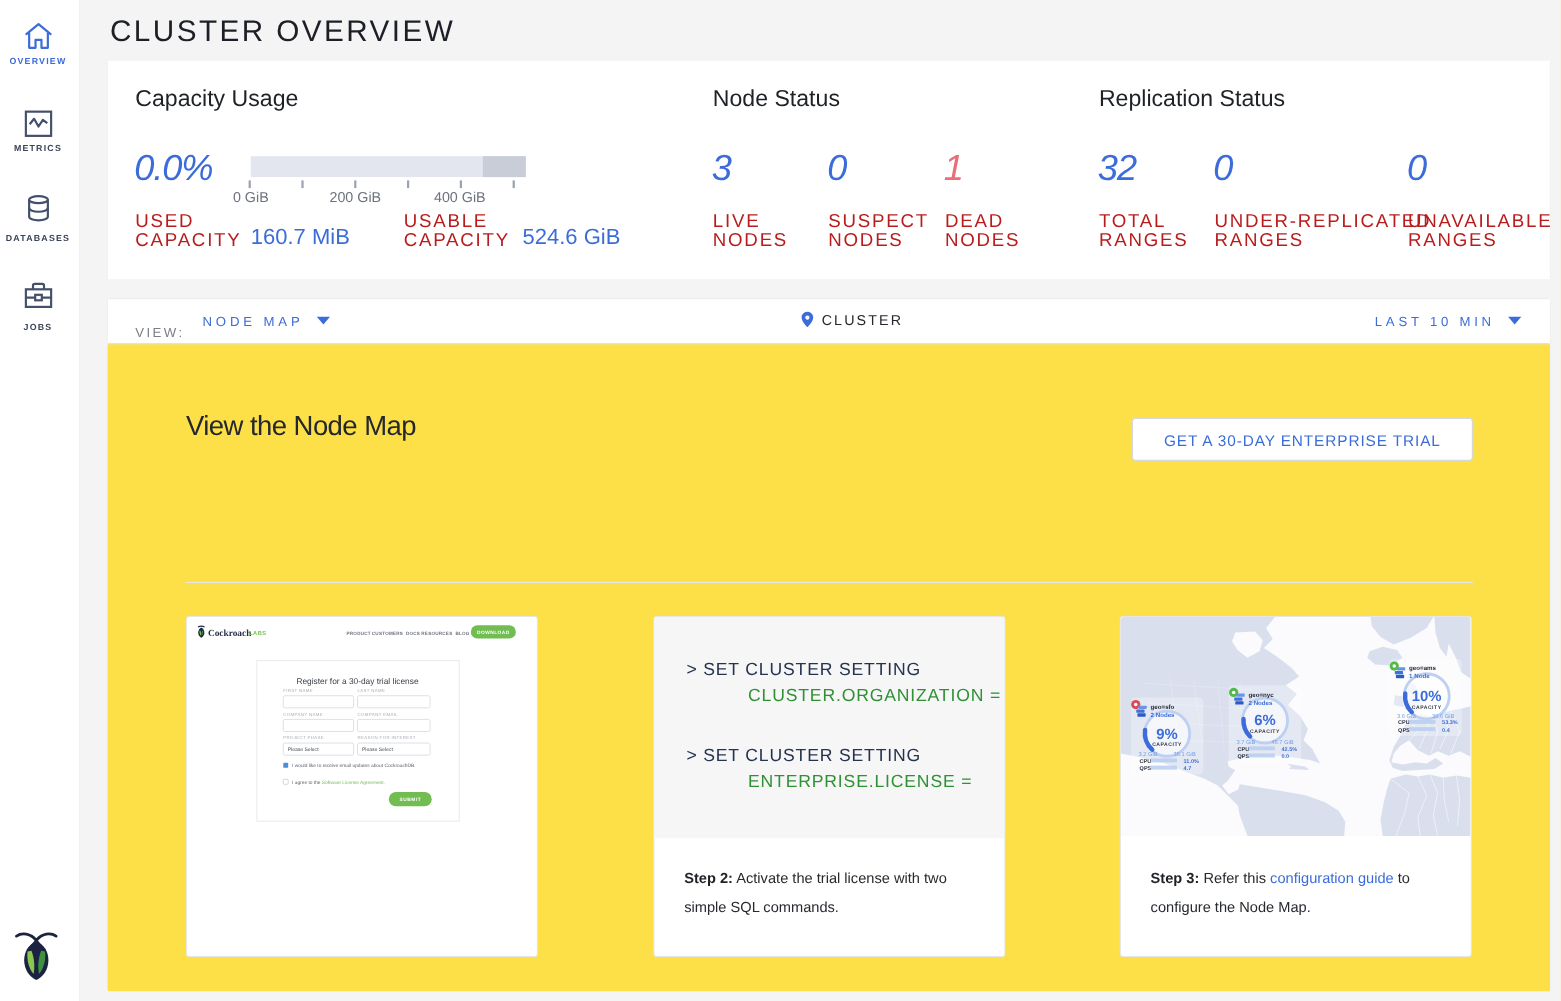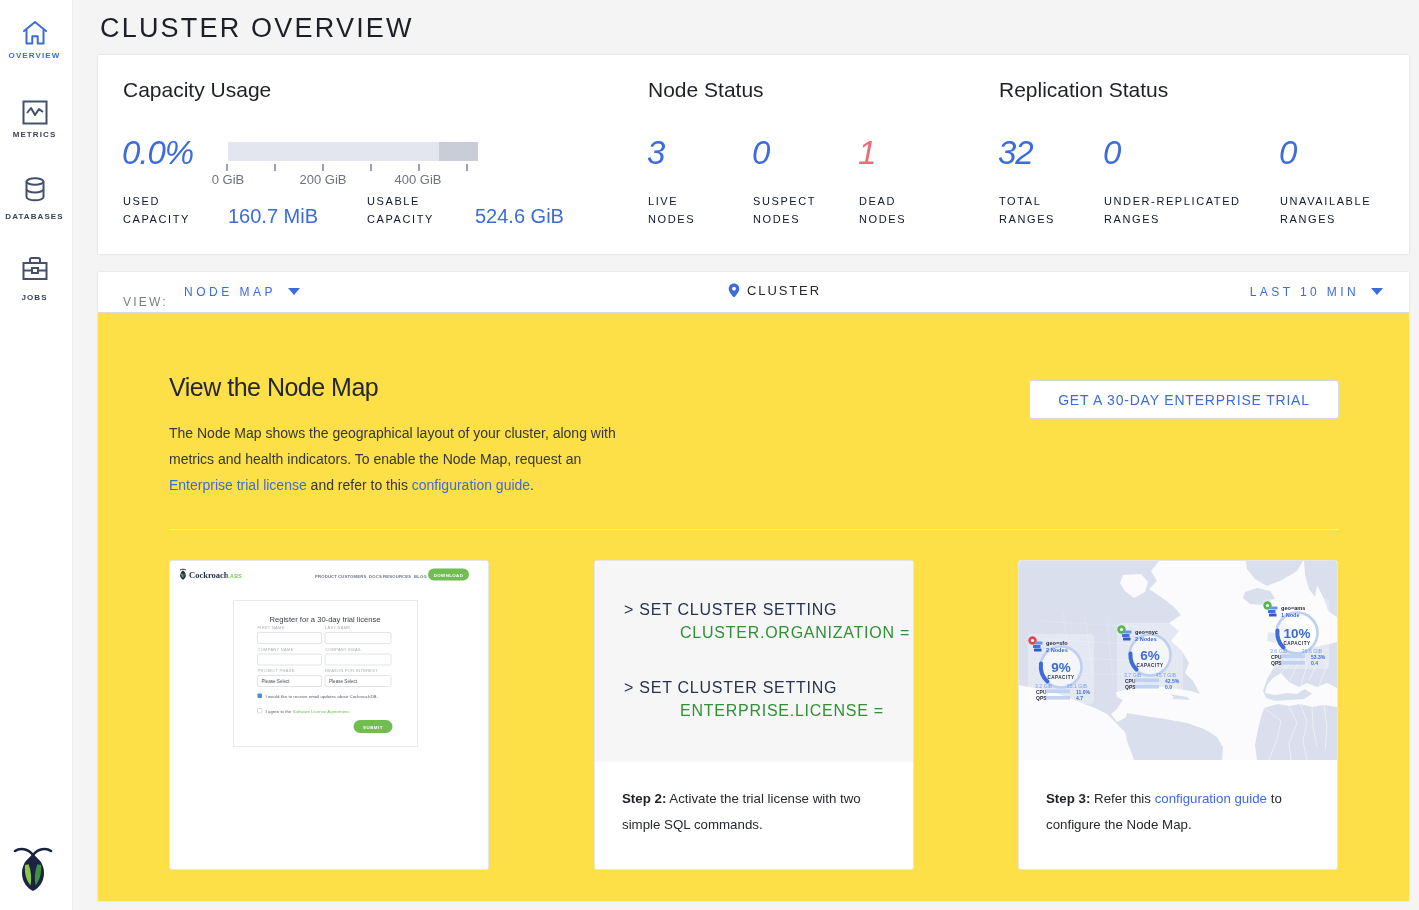--- a/index.html
+++ b/index.html
@@ -14,21 +14,21 @@
 .nav-item.active .nav-label { color:#3b6cd9; }
 .logo-bug { position:absolute; left:12px; top:846px; }
 
 
 .page-title { position:absolute; left:100px; top:12.5px; font-size:27px; letter-spacing:2.2px; color:#1c1f25; font-weight:400; }
 
 
 .stats-card { position:absolute; left:98px; top:55px; width:1311px; height:199px; background:#fff; box-shadow:0 0 2px rgba(0,0,0,0.12); }
 .sec-title { position:absolute; font-size:21px; color:#1e2126; font-weight:400; }
 .big-num { position:absolute; font-size:33px; letter-spacing:-1px; color:#3b6cd9;font-style:italic; }
-.stat-label { position:absolute; font-size:11px; letter-spacing:1.6px; color:#0f172a; line-height:18px; }
+.stat-label { position:absolute; font-size:17px; letter-spacing:1.6px; color:#b91c1c; line-height:18px; }
 .stat-value { position:absolute; font-size:20px; color:#3b6cd9; }
 
 
 .cap-bar { position:absolute; left:130px; top:87px; width:250px; height:19px; background:#e3e6ef; }
 .cap-bar .dark { position:absolute; right:0; top:0; width:39px; height:19px; background:#c9cdd8; }
 .tick { position:absolute; top:109px; width:1.5px; height:7px; background:#9ba1b1; }
 .tick-label { position:absolute; top:117px; font-size:13px; color:#6e737d; transform:translateX(-50%); white-space:nowrap; }
 
 
 .view-bar { position:absolute; left:98px; top:272px; width:1311px; height:41px; background:#fff; border-bottom:1px solid #e4e4e4; box-shadow:0 0 2px rgba(0,0,0,0.12); }
@@ -150,23 +150,20 @@
   <span class="view-value">NODE MAP<span class="caret"></span></span>
   <span class="view-center">
     <svg width="12" height="15" viewBox="0 0 12 15" style="vertical-align:-3px; margin-right:7px;">
       <path d="M6 0.5 C3 0.5 0.7 2.8 0.7 5.7 C0.7 9.5 6 14.5 6 14.5 C6 14.5 11.3 9.5 11.3 5.7 C11.3 2.8 9 0.5 6 0.5 Z M6 7.6 C4.9 7.6 4.1 6.7 4.1 5.7 C4.1 4.6 4.9 3.8 6 3.8 C7.1 3.8 7.9 4.6 7.9 5.7 C7.9 6.7 7.1 7.6 6 7.6 Z" fill="#3b6cd9"></path>
     </svg>CLUSTER</span>
   <span class="view-right">LAST 10 MIN<span class="caret"></span></span>
 </div>
 
 <div class="main-panel">
   <div class="nm-head">View the Node Map</div>
-  <div class="nm-para">The Node Map shows the geographical layout of your cluster, along with
-metrics and health indicators. To enable the Node Map, request an
-<a class="blue">Enterprise trial license</a> and refer to this <a class="blue">configuration guide</a>.</div>
   <div class="trial-btn">GET A 30-DAY ENTERPRISE TRIAL</div>
   <div class="nm-hr"></div>
 
   <div class="step-card card1">
     <svg width="318" height="200" viewBox="0 0 318 200" style="position:absolute;left:0;top:0;">
 
       <g>
         <path d="M10 9 C11.8 8 14.2 8 16 9" stroke="#1f2a44" stroke-width="1" fill="none"></path>
         <path d="M13 9.5 C11 10.5 10.2 12.5 10.2 14.5 C10.2 16.5 11.5 18 13 18.8 C14.5 18 15.8 16.5 15.8 14.5 C15.8 12.5 15 10.5 13 9.5 Z" fill="#1f2a44"></path>
         <path d="M11.4 12.5 C11.3 14.3 11.7 15.8 12.6 17 C12.9 15.5 12.8 13.8 12.2 12.3 Z" fill="#8bc64e"></path>

